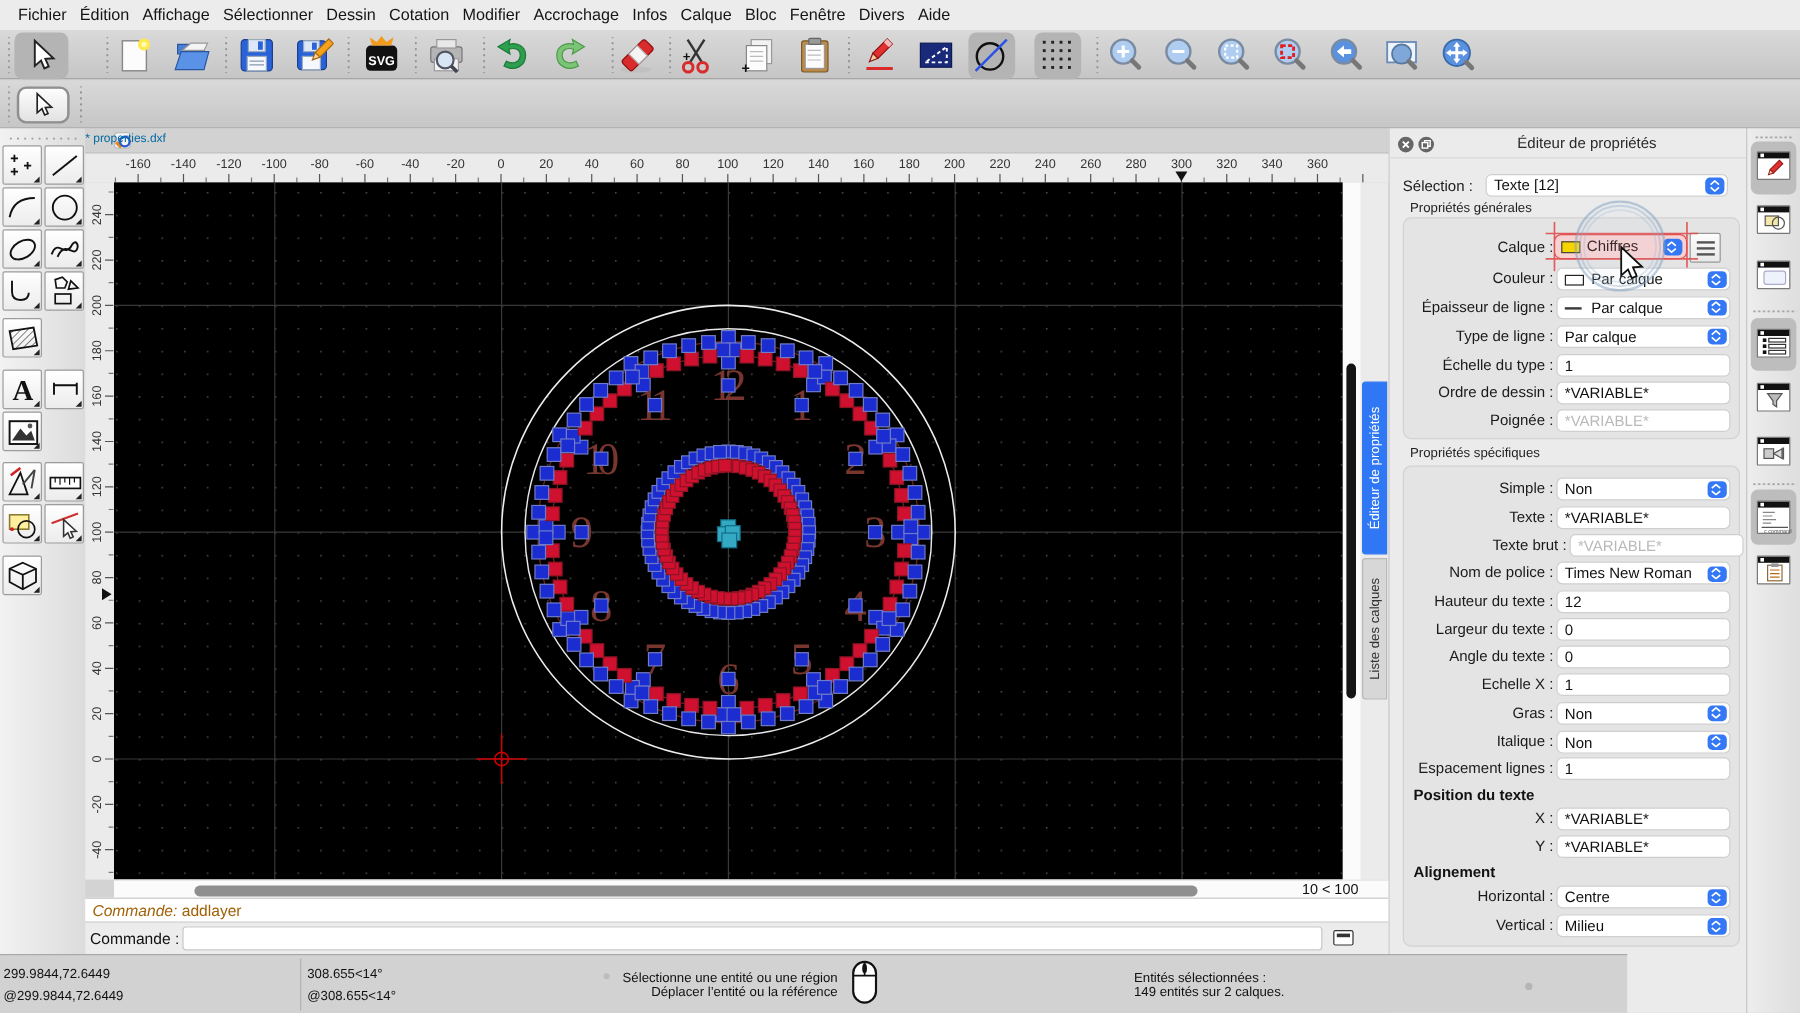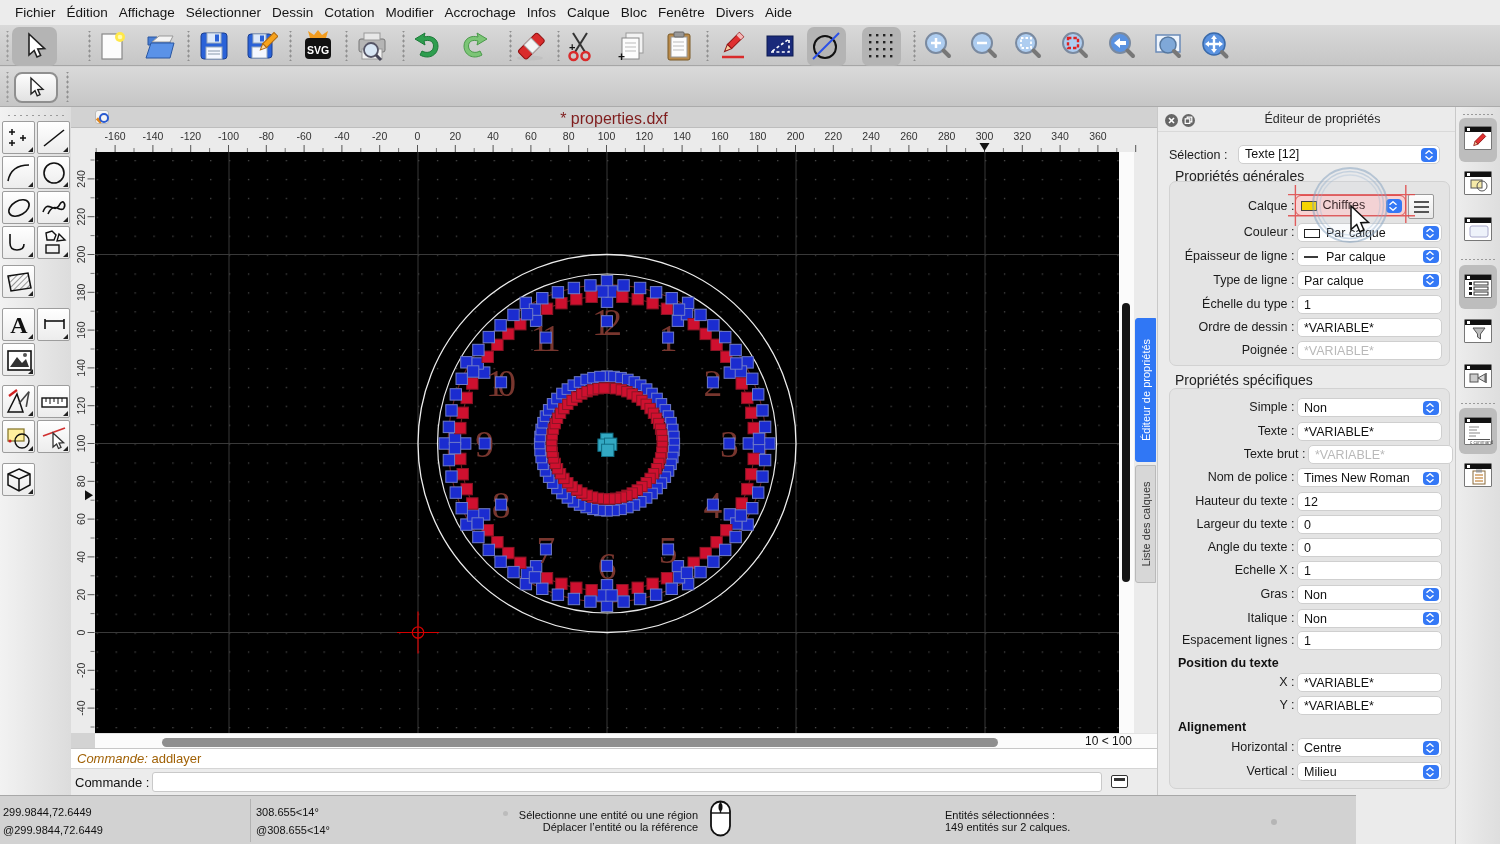--- a/index.html
+++ b/index.html
@@ -12,21 +12,21 @@
   background-image:radial-gradient(circle, #8f8f8f 1px, transparent 1.1px); background-size:3px 5px; background-repeat:repeat-y; background-position:center; }
 .hhandle { position:absolute; top:6px; width:3px; height:30px;
   background-image:radial-gradient(circle, #9a9a9a 1px, transparent 1.1px); background-size:3px 5px; background-repeat:repeat-y; background-position:center; }
 #leftdock { position:absolute; left:0; top:107px; width:71px; height:688px; background:linear-gradient(90deg,#f2f2f2,#dcdcdc); }
 #leftdock .dockhandle { position:absolute; left:6px; top:7px; width:60px; height:3px;
   background-image:radial-gradient(circle,#9a9a9a 1px, transparent 1.1px); background-size:6px 3px; }
 .ldb { position:absolute; width:33px; height:33px; background:linear-gradient(#ffffff,#ececec); border:1px solid #9d9d9d; border-radius:2px; }
 .ldb svg { position:absolute; left:0; top:0; }
 .corner:after { content:""; position:absolute; right:1px; bottom:1px; border-left:5px solid transparent; border-bottom:5px solid #222; }
 #tabbar { position:absolute; left:71px; top:107px; width:1086px; height:21px; background:#d2d2d2; border-bottom:1px solid #bdbdbd; }
-#tabtitle { position:absolute; left:0; width:100%; text-align:center; top:3px; font-size:16px; color:#7f1d1d; }
+#tabtitle { position:absolute; left:0; width:100%; top:3px; font-size:10px; color:#0369a1; }
 #tabicon { position:absolute; left:24px; top:3px; width:14px; height:14px; border-radius:3px; background:#f5f5f5; border:1px solid #bbb; }
 #tabicon:after { content:""; position:absolute; left:2.5px; top:2px; width:6px; height:6px; border-radius:50%; border:2px solid #2a5bd0; } #tabicon:before { content:""; position:absolute; left:0px; top:8px; width:6px; height:3px; background:#e08820; transform:rotate(45deg); }
 #hsb { position:absolute; left:94.5px; top:733px; width:1062.5px; height:15.5px; background:#fbfbfb; border-top:1px solid #e3e3e3; }
 #hsb .thumb { position:absolute; left:67px; top:3.5px; width:836px; height:9px; border-radius:4.5px; background:#8f8f8f; }
 #gridtxt { position:absolute; left:1020px; top:734px; width:112px; font-size:12px; color:#111; text-align:right; }
 #vsb { position:absolute; left:1118.5px; top:152px; width:15.5px; height:581px; background:#fbfbfb; }
 #vsb .thumb { position:absolute; left:3.5px; top:151px; width:8px; height:279px; border-radius:4px; background:#151515; }
 #tabstrip { position:absolute; left:1134px; top:152px; width:23px; height:581px; background:#ebebeb; }
 .vtab { position:absolute; left:1px; width:21px; border:1px solid #b9b9b9; border-radius:3px 0 0 3px; }
 .vtab span { position:absolute; left:50%; top:50%; transform:translate(-50%,-50%) rotate(-90deg); white-space:nowrap; font-size:11px; }
@@ -46,21 +46,21 @@
 #ptitle { position:absolute; left:0; top:0; width:100%; height:25px; border-bottom:1px solid #d9d9d9; }
 #ptitle .t { position:absolute; left:31px; width:267px; text-align:center; top:5px; font-size:12.5px; color:#2a2a2a; }
 .pbtn { position:absolute; top:6.5px; width:13px; height:13px; border-radius:50%; background:#666; color:#fff; }
 .grp { position:absolute; left:11px; width:281px; background:#e4e4e4; border:1px solid #d2d2d2; border-radius:7px; }
 .prow { position:absolute; height:19px; }
 .plabel { position:absolute; right:161.5px; top:0; white-space:nowrap; line-height:19px; }
 .pfield { position:absolute; left:139px; width:144.5px; height:19px; background:#fff; border:1px solid #cfcfcf; border-radius:5px; line-height:17px; padding-left:6px; font-size:12.5px; color:#111; }
 .pfield.grayt { color:#b9b9b9; }
 .stepper { position:absolute; right:2px; top:2.2px; width:16px; height:13.5px; background:#3478f6; border-radius:4px; }
 .stepper svg { position:absolute; left:1.7px; top:1.5px; }
-.glabel { position:absolute; left:17px; font-size:14px; color:#222; }
+.glabel { position:absolute; left:17px; font-size:11px; color:#222; }
 .blabel { position:absolute; left:20px; font-weight:bold; font-size:12.5px; color:#111; }
 #rightdock { position:absolute; left:1455px; top:107px; width:45px; height:737px; background:linear-gradient(90deg,#ededed,#dedede); border-left:1px solid #c9c9c9; }
 .rdsel { position:absolute; left:3px; width:38px; background:#bdbdbd; border-radius:6px; }
 .rdi { position:absolute; left:8px; width:28px; height:24px; background:#fff; border:1px solid #777; border-radius:1px; }
 .rdi .tb { position:absolute; left:0; top:0; width:100%; height:5px; background:#111; }
 .rdi .dot { position:absolute; left:1.5px; top:1px; width:3px; height:3px; background:#fff; }
 .rdsep { position:absolute; left:4px; width:36px; height:3px;
   background-image:radial-gradient(circle,#9a9a9a 0.8px, transparent 1px); background-size:4px 3px; }
 </style></head><body>
 <div id="menubar">

